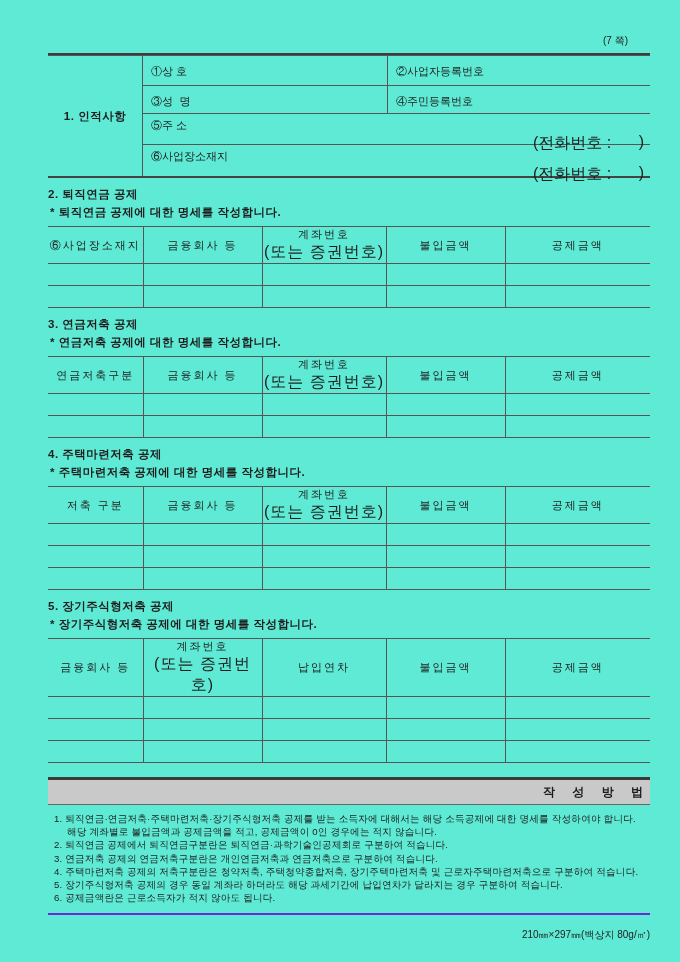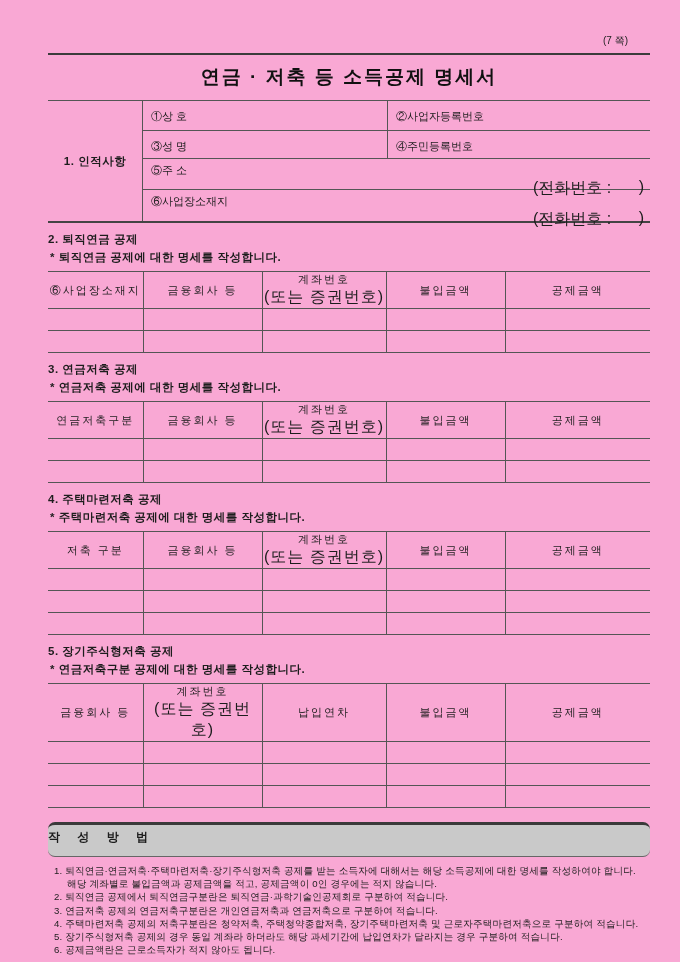--- a/index.html
+++ b/index.html
@@ -1,20 +1,20 @@
 <!DOCTYPE html>
 <html><head>
 <meta charset="utf-8">
 <style>
   * { margin: 0; padding: 0; box-sizing: border-box; }
   html, body { background: #e8e8e8; }
   .page {
     width: 680px; height: 962px;
     margin: 0 auto;
-    background: #f9a8d4;
+    background: #5eead4;
     color: #1d1d1d;
     font-family: "Liberation Sans", sans-serif;
     padding: 34px 30px 0 48px;
     position: relative;
   }
   
   .pageno { text-align: right; font-size: 10px; color: #222; padding-right: 22px; height: 15px; }
   
   .toprule { border-top: 2px solid #3c3c3c; margin-top: 4px; }
   
@@ -33,21 +33,21 @@
   }
   .pi-label {
     grid-column: 1; grid-row: 1 / 5;
     border-right: 1px solid #555;
     display: flex; align-items: center; justify-content: center;
     font-weight: bold; font-size: 11.5px; letter-spacing: 0.5px;
   }
   .pi-cell { padding: 8px 0 0 8px; }
   .pc-r1c2 { grid-column: 2; grid-row: 1; border-bottom: 1px solid #555; }
   .pc-r1c3 { grid-column: 3; grid-row: 1; border-bottom: 1px solid #555; border-left: 1px solid #555; }
-  .pc-r2c2 { grid-column: 2; grid-row: 2; border-bottom: 1px solid #555; }
+  .pc-r2c2 { grid-column: 2; grid-row: 2; border-bottom: 1px solid #555; font-family: Liberation Mono, monospace; }
   .pc-r2c3 { grid-column: 3; grid-row: 2; border-bottom: 1px solid #555; border-left: 1px solid #555; }
   .pi-wide { grid-column: 2 / 4; padding: 4px 0 0 8px; display: flex; flex-direction: column; justify-content: space-between; }
   .pw-r3 { grid-row: 3; border-bottom: 1px solid #555; }
   .pw-r4 { grid-row: 4; }
   .phone-line { display: flex; justify-content: space-between; padding: 0 6px 2px 382px; font-size: 16px; }
   
   .sec { margin-top: 9px; }
   .sec-h { font-weight: bold; font-size: 11.5px; letter-spacing: 0.5px; height: 16px; }
   .sec-n { font-weight: bold; font-size: 11.5px; letter-spacing: 0.5px; margin: 2px 0 5px 2px; height: 16px; }
   table.tbl {
@@ -68,41 +68,40 @@
     letter-spacing: 2px; color: #1d1d1d;
   }
   .tbl th .sub { font-size: 16px; letter-spacing: 1px; }
   .tbl td { height: 22px; }
   
   .guide { margin-top: 14px; }
   .guide-h {
     background: #c9c9c9;
     border-top: 3px solid #3a3a3a;
     border-bottom: 1px solid #666;
-    text-align: left; font-weight: bold; font-size: 12px;
-    letter-spacing: 7px; padding: 4px 0 10px; border-radius: 7px;
+    text-align: right; font-weight: bold; font-size: 12px;
+    letter-spacing: 7px; padding: 4px 0 3px;
   }
   .guide-b { padding: 7px 4px 8px 6px; border-bottom: 2px solid #6d28d9; }
   .gi {
     font-size: 9.6px; line-height: 1.38; color: #1d1d1d;
     white-space: pre-line;
     padding-left: 13px; text-indent: -13px;
     letter-spacing: 0.2px;
   }
   
   .paper { text-align: right; font-size: 10px; margin-top: 13px; color: #222; }
 </style>
 </head>
 <body>
 
 <div class="page">
 
   <div class="pageno">(7 쪽)</div>
   <div class="toprule"></div>
-  <h1 class="title">연금 · 저축 등 소득공제 명세서</h1>
 
   <div class="pi">
     <div class="pi-label">1. 인적사항</div>
     <div class="pi-cell pc-r1c2">①상  호</div>
     <div class="pi-cell pc-r1c3">②사업자등록번호</div>
     <div class="pi-cell pc-r2c2">③성  명</div>
     <div class="pi-cell pc-r2c3">④주민등록번호</div>
     <div class="pi-wide pw-r3">
       <div>⑤주  소</div>
       <div class="phone-line">
@@ -247,21 +246,21 @@
             <td></td>
             <td></td>
             <td></td>
           </tr>
       </tbody>
     </table>
   </section>
 
   <section class="sec">
     <div class="sec-h">5. 장기주식형저축 공제</div>
-    <div class="sec-n">* 연금저축구분 공제에 대한 명세를 작성합니다.</div>
+    <div class="sec-n">* 장기주식형저축 공제에 대한 명세를 작성합니다.</div>
     <table class="tbl">
       <colgroup>
           <col class="c1">
           <col class="c2">
           <col class="c3">
           <col class="c4">
           <col class="c5">
         </colgroup>
       <thead>
         <tr>

